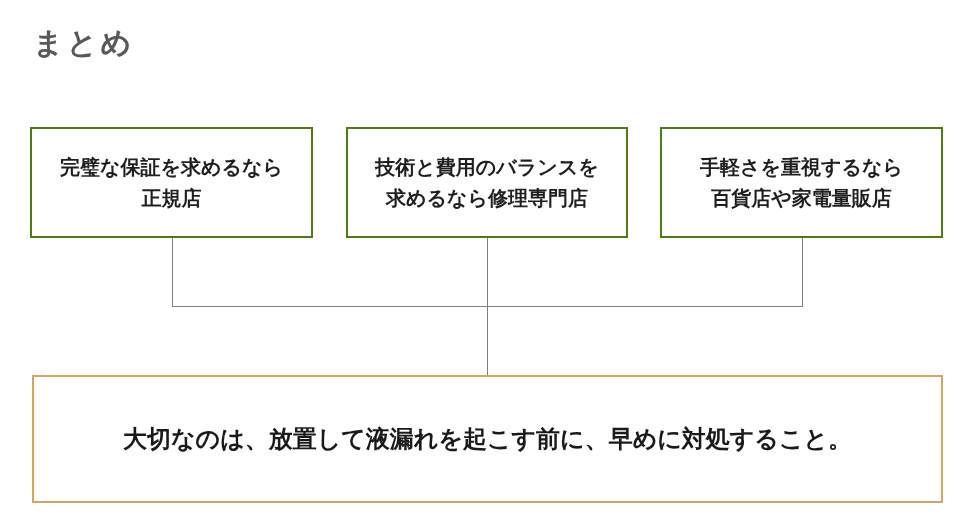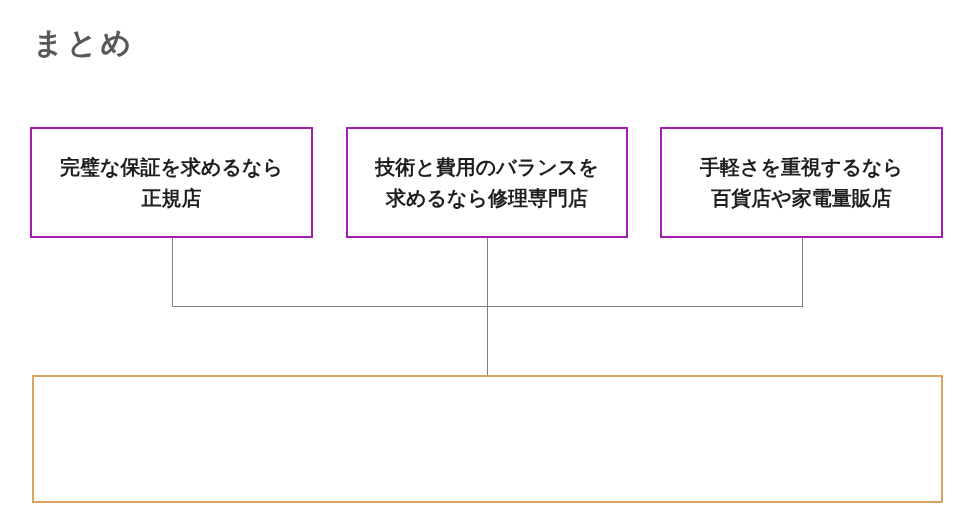--- a/index.html
+++ b/index.html
@@ -26,21 +26,21 @@
     font-weight: bold;
     letter-spacing: 3px;
     color: #595959;
     line-height: 1.1;
   }
   .option-box {
     position: absolute;
     top: 127px;
     height: 111px;
     box-sizing: border-box;
-    border: 2px solid #a21caf;
+    border: 2px solid #4d7c0f;
     background: #ffffff;
     display: flex;
     flex-direction: column;
     align-items: center;
     justify-content: center;
     text-align: center;
     font-size: 20px;
     font-weight: bold;
     color: #1f1f1f;
     line-height: 1.55;
@@ -103,15 +103,16 @@
     <span class="text-line">技術と費用のバランスを</span>
     <span class="text-line">求めるなら修理専門店</span>
   </div>
 
   <div class="connector v1"></div>
   <div class="connector v2"></div>
   <div class="connector v3"></div>
   <div class="connector h1"></div>
 
   <div class="conclusion-box">
+    <span class="text-line">大切なのは、放置して液漏れを起こす前に、早めに対処すること。</span>
   </div>
 
 </div>
 
 </body></html>

